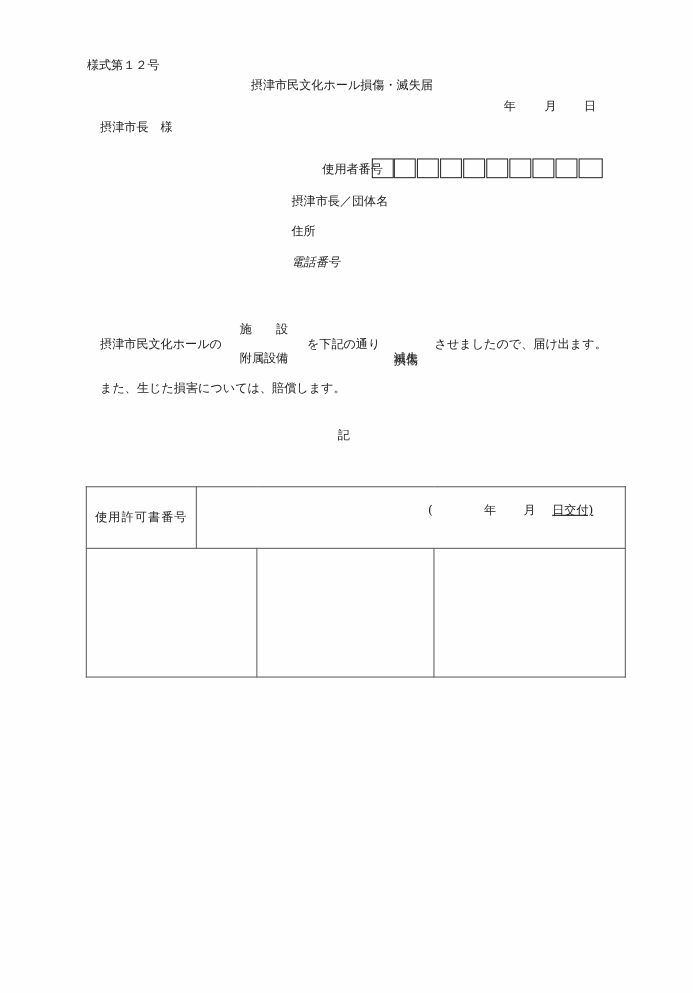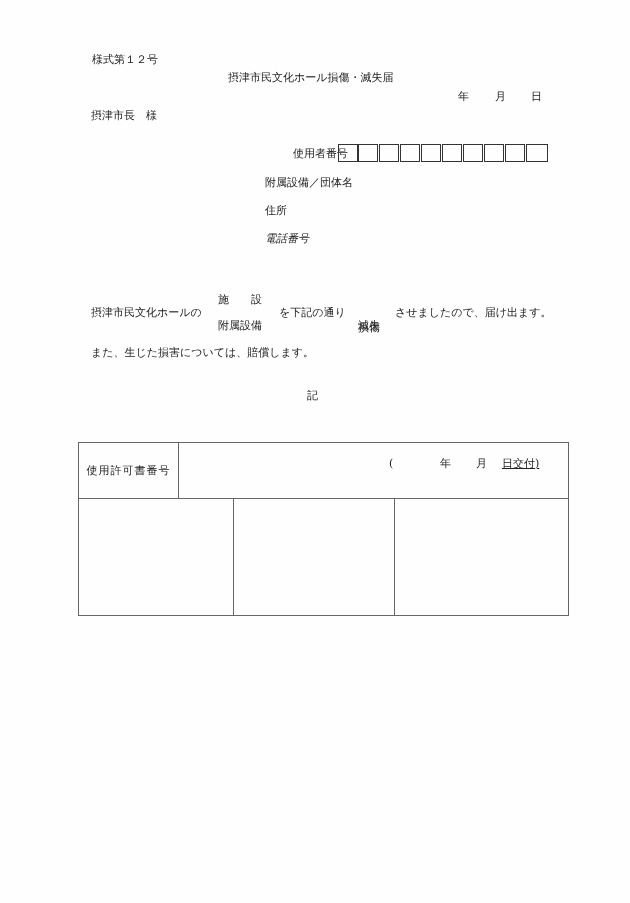--- a/index.html
+++ b/index.html
@@ -7,21 +7,21 @@
          font-family:"DejaVu Serif","Liberation Serif",serif; color:#222; font-size:11px; }
   .abs { position:absolute; white-space:nowrap; line-height:1; }
   .digit-box { position:absolute; top:144px; width:20px; height:18px; border:1px solid #333; box-sizing:border-box; }
   table.grid { position:absolute; left:78px; top:442px; width:490px; border-collapse:collapse; table-layout:fixed; }
   table.grid td { border:1px solid #666; padding:0; font-size:11px; }
   .center { text-align:center; }
 </style>
 </head>
 <body>
 
-<div class="abs" style="left:79px;top:54px;margin-left:13px;">様式第１２号</div>
+<div class="abs" style="left:79px;top:54px;">様式第１２号</div>
 <div class="abs" style="left:228px;top:72px;">摂津市民文化ホール損傷・滅失届</div>
 
 <div>
   <span class="abs" style="left:458px;top:91px;">年</span>
   <span class="abs" style="left:495px;top:91px;">月</span>
   <span class="abs" style="left:531px;top:91px;">日</span>
 </div>
 
 <div class="abs" style="left:91px;top:110px;">摂津市長　様</div>
 
@@ -32,21 +32,21 @@
     <div class="digit-box" style="left:358px;"></div>
     <div class="digit-box" style="left:379px;"></div>
     <div class="digit-box" style="left:400px;"></div>
     <div class="digit-box" style="left:421px;"></div>
     <div class="digit-box" style="left:442px;"></div>
     <div class="digit-box" style="left:463px;"></div>
     <div class="digit-box" style="left:484px;"></div>
     <div class="digit-box" style="left:505px;"></div>
     <div class="digit-box" style="left:526px;width:22px;"></div>
   </div>
-  <div class="abs" style="left:265px;top:177px;">附属設備／団体名</div>
+  <div class="abs" style="left:265px;top:177px;">摂津市長／団体名</div>
   <div class="abs" style="left:265px;top:205px;">住所</div>
   <div class="abs" style="left:265px;top:233px;font-style:italic;">電話番号</div>
 </div>
 
 <div>
   <div class="abs" style="left:91px;top:307px;">摂津市民文化ホールの</div>
   <div class="abs" style="left:218px;top:294px;">施　　設</div>
   <div class="abs" style="left:218px;top:320px;">附属設備</div>
   <div class="abs" style="left:279px;top:307px;">を下記の通り</div>
   <div class="abs" style="left:358px;top:294px;margin-top:28px;">損傷</div>

